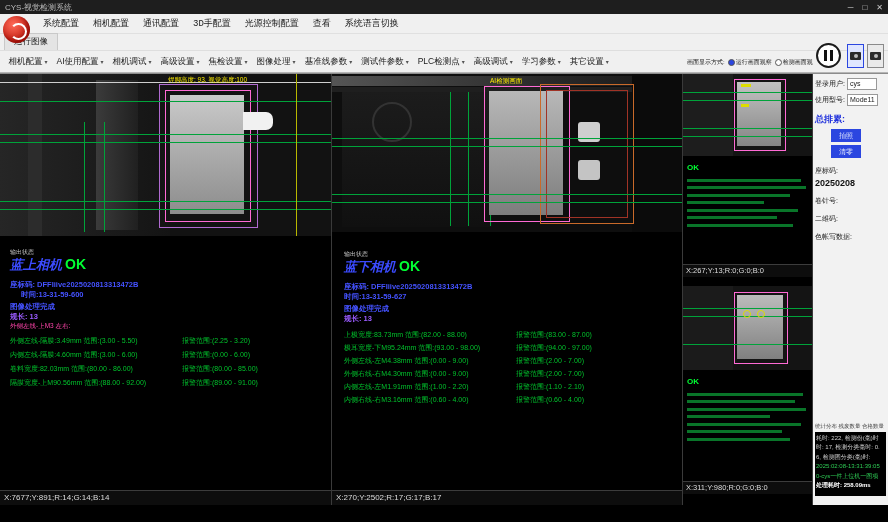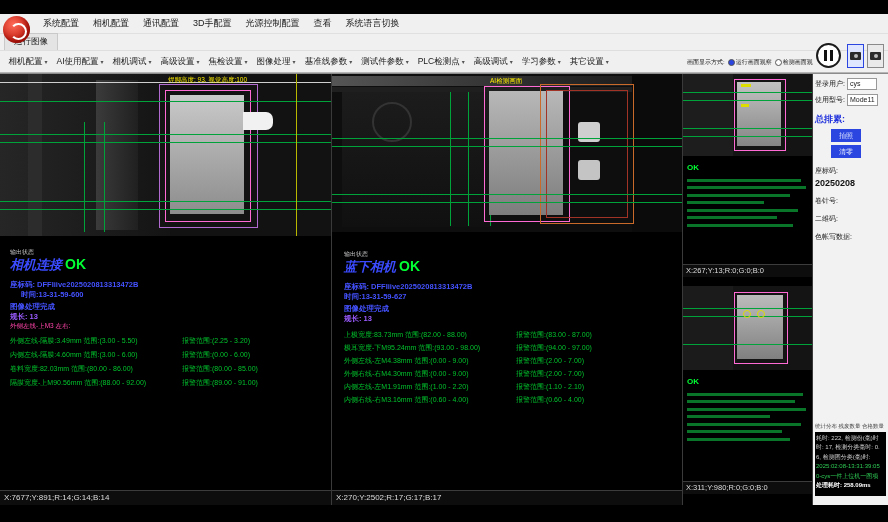--- a/index.html
+++ b/index.html
@@ -3,21 +3,21 @@
 <meta charset="utf-8">
 <style>
   html,body{margin:0;padding:0;background:#444;}
   .app{position:relative;width:888px;height:522px;background:#000;font-family:"Liberation Sans",sans-serif;overflow:hidden;}
   
   .titlebar{position:absolute;left:0;top:0;right:0;height:14px;background:#1e1e1e;color:#bbb;display:flex;align-items:center;padding:0 5px;box-sizing:border-box;font-size:8px;}
   .tb-controls{margin-left:auto;display:flex;gap:9px;font-size:8px;color:#ccc;}
   .tb-btn{cursor:default;}
   
   .menubar{position:absolute;left:0;top:14px;right:0;height:20px;background:#f0f0f0;border-bottom:1px solid #e0e0e0;display:flex;align-items:center;padding-left:36px;box-sizing:border-box;}
-  .menu-item{font-size:9px;color:#1a1a1a;padding:0 7px;white-space:nowrap;}
+  .menu-item{font-size:9px;color:#1a1a1a;padding:0 7px;white-space:nowrap;font-family:Liberation Mono, monospace;}
   .logo{position:absolute;left:3px;top:16px;width:27px;height:27px;border-radius:50%;background:radial-gradient(circle at 38% 32%,#ff6a58,#c01d10 70%);z-index:6;box-shadow:inset -3px -3px 5px rgba(120,0,0,.6);}
   .logo-swirl{position:absolute;left:7px;top:7px;width:13px;height:13px;border:2px solid #fff;border-left-color:transparent;border-radius:50%;}
   .tabrow{position:absolute;left:0;top:34px;right:0;height:16px;background:#f0f0f0;display:flex;align-items:flex-end;}
   .tab{font-size:8.5px;color:#222;padding:2px 9px;margin-left:4px;background:#e4e4e4;border:1px solid #c9c9c9;border-bottom:none;}
   .toolbar{position:absolute;left:0;top:50px;right:0;height:23px;background:#f0f0f0;border-top:1px solid #dedede;border-bottom:1px solid #b5b5b5;display:flex;align-items:center;padding-left:4px;box-sizing:border-box;}
   .tool-item{font-size:8.5px;color:#1a1a1a;padding:0 4.5px;display:flex;align-items:center;gap:2px;white-space:nowrap;}
   .caret{font-size:6px;color:#555;}
   .display-mode{position:absolute;left:687px;top:58px;width:126px;font-size:6px;color:#222;display:flex;align-items:center;gap:3px;white-space:nowrap;overflow:hidden;z-index:4;}
   .radio{display:flex;align-items:center;gap:1px;}
   .dot{width:5px;height:5px;border:1px solid #555;border-radius:50%;background:#fff;display:inline-block;}
@@ -75,20 +75,28 @@
   .badge.yellow{background:#ffd800;color:#333;}
   .badge.red{background:#e02b20;color:#fff;}
   .cpu-text{font-size:8px;color:#222;margin-left:4px;white-space:nowrap;}
   .res-text{font-size:8px;color:#333;margin-left:12px;white-space:nowrap;}
 </style>
 </head>
 <body>
 
 <div class="app">
 
+  <div class="titlebar">
+    <span>CYS-视觉检测系统</span>
+    <span class="tb-controls">
+      <span class="tb-btn">─</span>
+      <span class="tb-btn">□</span>
+      <span class="tb-btn">✕</span>
+    </span>
+  </div>
 
   <div class="logo">
       <div class="logo-swirl"></div>
     </div>
 
   <div class="menubar">
     <span class="menu-item">系统配置</span>
     <span class="menu-item">相机配置</span>
     <span class="menu-item">通讯配置</span>
     <span class="menu-item">3D手配置</span>
@@ -191,21 +199,21 @@
         <div class="gl" style="top:60px;"></div>
         <div class="gl" style="top:68px;"></div>
         <div class="gl" style="top:127px;"></div>
         <div class="gl" style="top:135px;"></div>
         <div class="gv" style="left:84px;top:48px;height:110px;"></div>
         <div class="gv" style="left:104px;top:48px;height:110px;"></div>
         <div style="left:296px;top:0;width:1px;height:162px;background:#b8b800;"></div>
         <span class="ovl" style="left:168px;top:2px;">焊脚高度: 93. 视觉高度:100</span>
       </div>
       <span class="small-white" style="left:10px;top:174px;">输出状态</span>
-      <span class="result-title" style="left:10px;top:182px;"><span>相机连接</span><span class="okbig">OK</span></span>
+      <span class="result-title" style="left:10px;top:182px;"><span>蓝上相机</span><span class="okbig">OK</span></span>
       <span class="blue-line" style="left:10px;top:206px;">座标码: DFFIiive2025020813313472B</span>
       <span class="blue-line" style="left:10px;top:216px;padding-left:11px;">时间:13-31-59-600</span>
       <span class="blue-line" style="left:10px;top:228px;">图像处理完成</span>
       <span class="len-line" style="left:10px;top:238px;">规长: 13</span>
       <span class="pink-line" style="left:10px;top:248px;">外侧左线-上M3 左右:</span>
       <div class="rows" style="top:262px;">
         <div class="mrow" style="height:14px;">
             <span class="m">外侧左线-隔膜:3.49mm 范围:(3.00 - 5.50)</span>
             <span>报警范围:(2.25 - 3.20)</span>
           </div>

